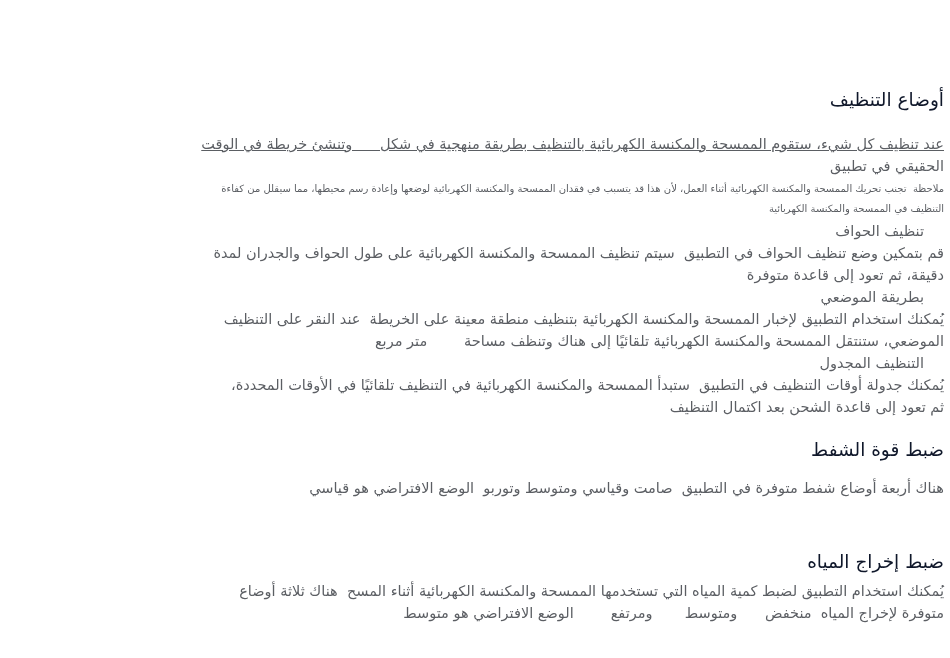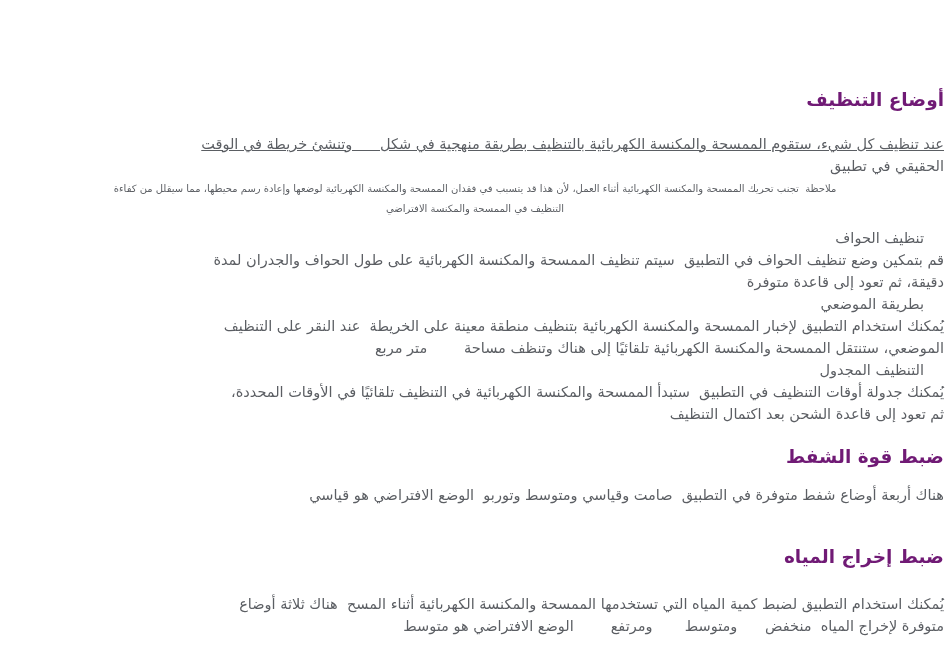--- a/index.html
+++ b/index.html
@@ -18,58 +18,57 @@
     direction: rtl;
     text-align: right;
     padding: 0 6px 0 6px;
     box-sizing: border-box;
     width: 950px;
     height: 658px;
   }
   .section-title {
     font-size: 18.5px;
     line-height: 24px;
-    font-weight: 700;
-    color: #701a75;
+    font-weight: 400;
+    color: #0f172a;
   }
   .section-title.first { margin-top: 88px; }
   .section-title.second { margin-top: 20px; }
-  .section-title.third { margin-top: 39px; }
+  .section-title.third { margin-top: 51px; }
   .body-line {
     font-size: 14.5px;
     line-height: 22px;
   }
   .intro-start { margin-top: 21px; text-decoration: underline; }
   .p5-start { margin-top: 15px; }
-  .p6-start { margin-top: 24px; }
+  .p6-start { margin-top: 6px; }
   .note-line {
     font-size: 10px;
     line-height: 20px;
-    text-align: center;
   }
   .note-start { margin-top: 2px; }
   .sub-title {
     font-size: 14.5px;
     line-height: 22px;
     padding-right: 20px;
   }
-  .sub1 { margin-top: 8px; }
+  .sub1 { margin-top: 1px; }
 </style>
 </head>
 <body>
 
 <div class="page">
 
   <div class="section-title first">أوضاع التنظيف</div>
 
   <div class="body-line intro-start">عند تنظيف كل شيء، ستقوم الممسحة والمكنسة الكهربائية بالتنظيف بطريقة منهجية في شكل &nbsp;&nbsp;&nbsp;&nbsp; وتنشئ خريطة في الوقت</div>
   <div class="body-line">الحقيقي في تطبيق</div>
 
   <div class="note-line note-start">ملاحظة &nbsp;تجنب تحريك الممسحة والمكنسة الكهربائية أثناء العمل، لأن هذا قد يتسبب في فقدان الممسحة والمكنسة الكهربائية لوضعها وإعادة رسم محيطها، مما سيقلل من كفاءة</div>
-  <div class="note-line">التنظيف في الممسحة والمكنسة الافتراضي</div>
+  <div class="note-line">التنظيف في الممسحة والمكنسة الكهربائية</div>
 
   <div class="sub-title sub1">تنظيف الحواف</div>
   <div class="body-line">قم بتمكين وضع تنظيف الحواف في التطبيق &nbsp;سيتم تنظيف الممسحة والمكنسة الكهربائية على طول الحواف والجدران لمدة</div>
   <div class="body-line">دقيقة، ثم تعود إلى قاعدة متوفرة</div>
 
   <div class="sub-title">بطريقة الموضعي</div>
   <div class="body-line">يُمكنك استخدام التطبيق لإخبار الممسحة والمكنسة الكهربائية بتنظيف منطقة معينة على الخريطة &nbsp;عند النقر على التنظيف</div>
   <div class="body-line">الموضعي، ستنتقل الممسحة والمكنسة الكهربائية تلقائيًا إلى هناك وتنظف مساحة &nbsp;&nbsp;&nbsp;&nbsp;&nbsp;&nbsp; متر مربع</div>
 
   <div class="sub-title">التنظيف المجدول</div>

